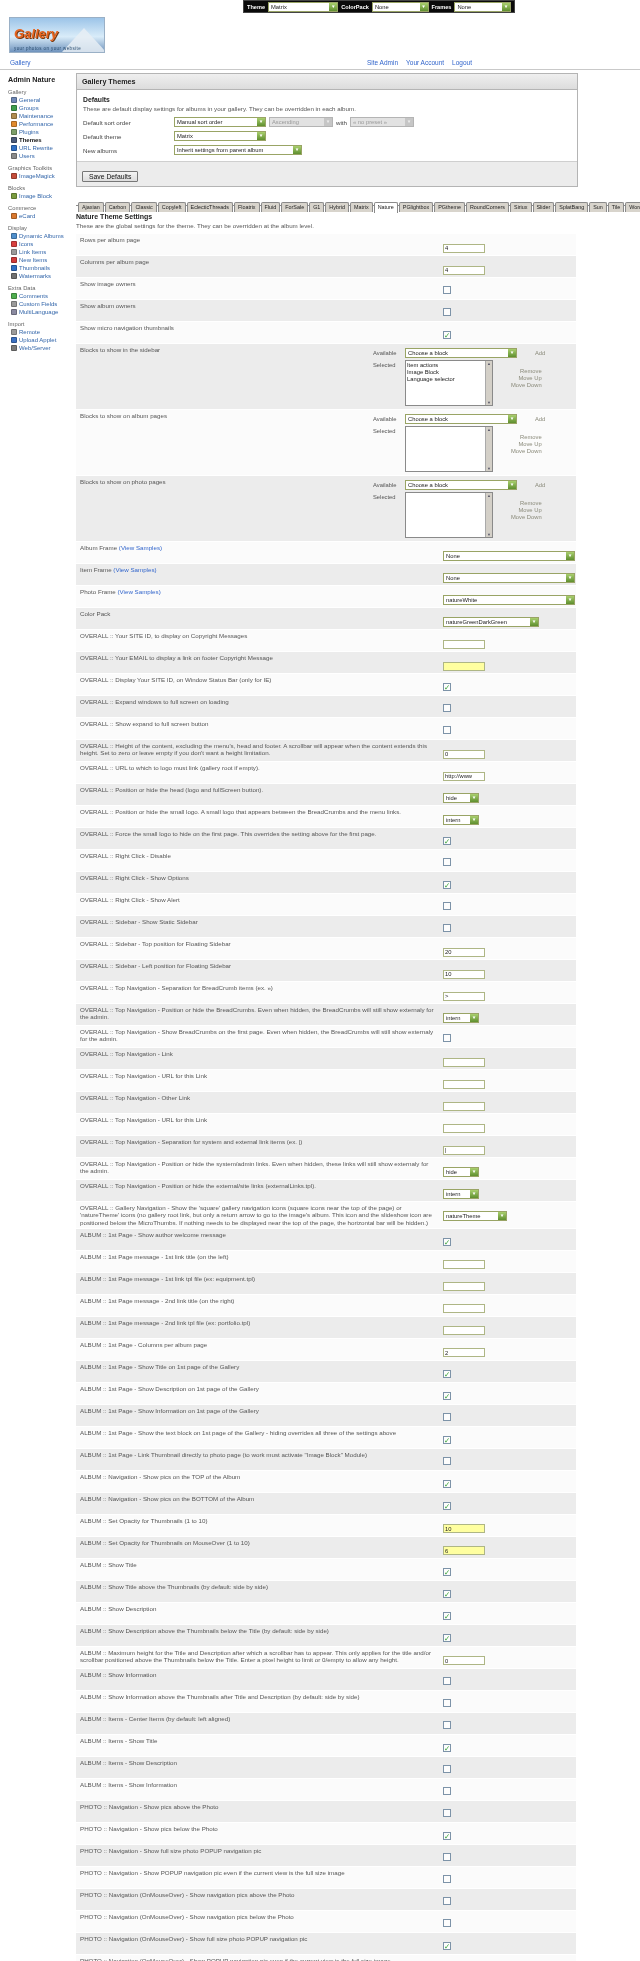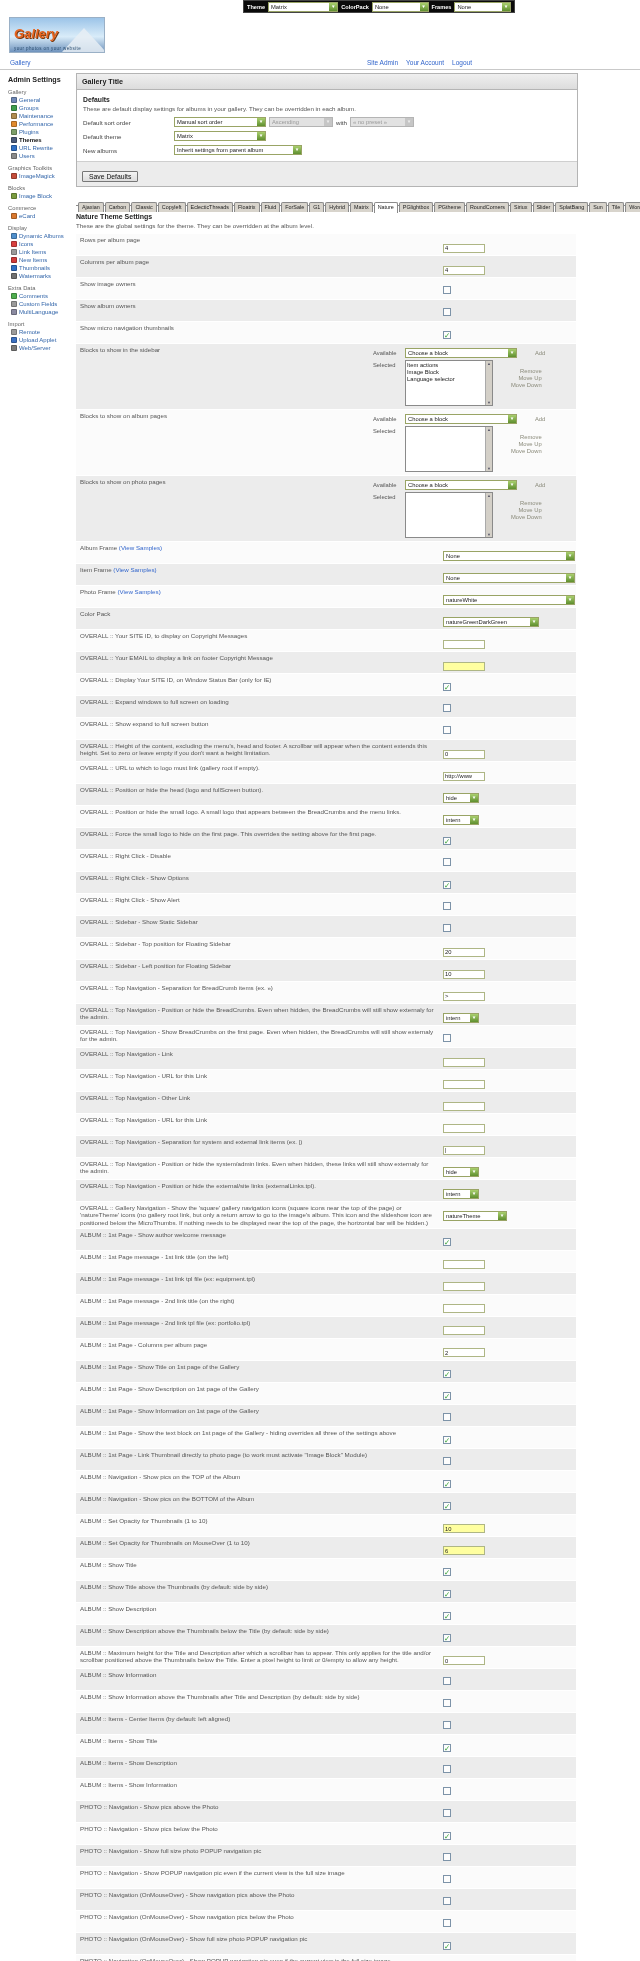--- a/index.html
+++ b/index.html
@@ -114,21 +114,21 @@
   <span class="hl">
     <a href="#">Site Admin</a>
     <a href="#">Your Account</a>
     <a href="#">Logout</a>
   </span>
 </div>
 
 <div class="layout">
 
   <div class="sidebar">
-    <div class="sb-title">Admin Settings</div>
+    <div class="sb-title">Admin Nature</div>
     <div>
         <div class="sb-sec">
           <div class="sb-head">Gallery</div>
           <div class="sb-item">
             <span class="sb-ico" style="background: rgb(110, 135, 181);"></span>
             <span class="sb-lbl">General</span>
           </div>
           <div class="sb-item">
             <span class="sb-ico" style="background: rgb(63, 158, 77);"></span>
             <span class="sb-lbl">Groups</span>
@@ -234,21 +234,21 @@
           <div class="sb-item">
             <span class="sb-ico" style="background: rgb(122, 122, 122);"></span>
             <span class="sb-lbl">Web/Server</span>
           </div>
         </div>
       </div>
   </div>
 
   <div class="main">
     <div class="mainbox">
-      <div class="mb-head">Gallery Title</div>
+      <div class="mb-head">Gallery Themes</div>
       <div class="mb-body">
         <div class="sec-h">Defaults</div>
         <div class="sec-d">These are default display settings for albums in your gallery. They can be overridden in each album.</div>
 
         <div class="def-row">
           <span class="def-lab">Default sort order</span>
           <span class="sel" style="width:92px">
               <span class="sel-t">Manual sort order</span>
               <span class="sel-a">▼</span>
             </span>

